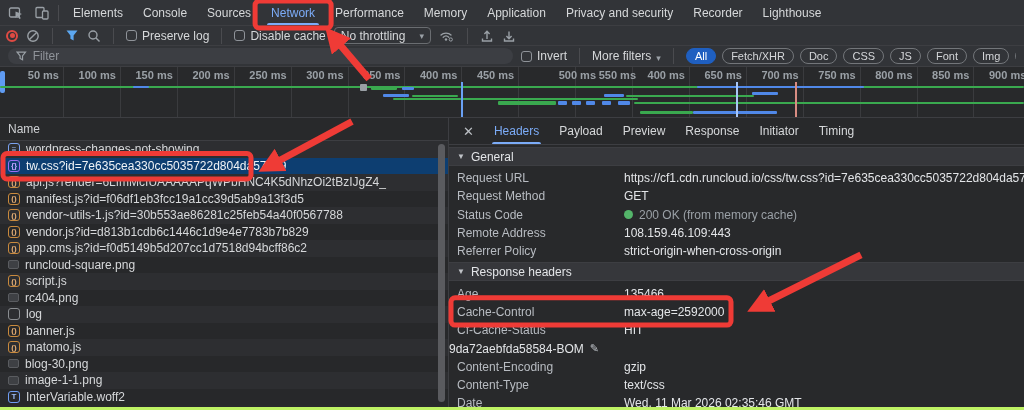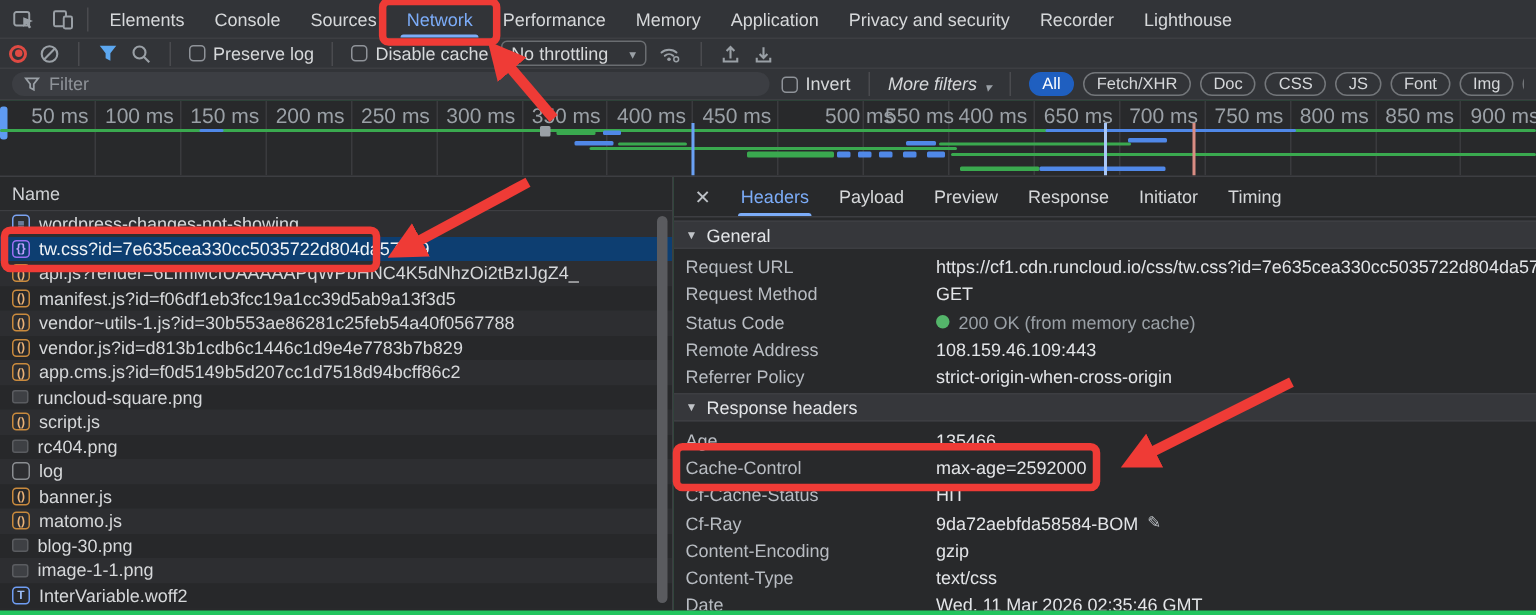--- a/index.html
+++ b/index.html
@@ -1,19 +1,19 @@
 <!DOCTYPE html>
 <html><head>
 <meta charset="utf-8">
 <style>
   * { box-sizing: border-box; margin: 0; padding: 0; }
   html,body { background:#111; }
   .stage {
     position: relative; width: 1024px; height: 410px; overflow: hidden;
-    background: #22c55e; font-family: "Liberation Sans", sans-serif;
+    background: #bef264; font-family: "Liberation Sans", sans-serif;
     font-size: 12px; color: #d6d8da; -webkit-font-smoothing: antialiased;
   }
   
   .tabbar { height: 26px; background:#323438; border-bottom:1px solid #3d3e42;
     display:flex; align-items:center; }
   .tb-icons { display:flex; align-items:center; padding:0 4px 0 8px; gap:10px; }
   .tb-divider { width:1px; height:16px; background:#4a4b4f; margin:0 4px; }
   .tabs { display:flex; align-items:stretch; height:100%; }
   .tab { display:flex; align-items:center; padding:0 10px; color:#d6d8da;
     position:relative; cursor:default; white-space:nowrap; }
@@ -33,31 +33,31 @@
     border-radius:4px; height:17px; padding:0 6px; color:#d6d8da; white-space:nowrap; }
   .caret { font-size:9px; color:#9aa0a6; }
   
   .filterrow { height: 21px; background:#323438; border-bottom:1px solid #3d3e42;
     display:flex; align-items:center; padding:0 8px; gap:8px; }
   .filter-field { flex:0 0 505px; height:16px; background:#3c3e43; border-radius:9px;
     display:flex; align-items:center; padding:0 8px; gap:6px; }
   .filter-field input { background:transparent; border:none; outline:none;
     color:#d6d8da; font:inherit; width:100%; }
   .filter-field input::placeholder { color:#8f9399; }
-  .morefilters { display:flex; align-items:flex-end; gap:5px; white-space:nowrap;font-style:italic; }
+  .morefilters { display:flex; align-items:flex-end; gap:5px; white-space:nowrap; }
   .chips { display:flex; align-items:center; gap:6px; overflow:hidden; flex:1; }
   .chip { border:1px solid #73767a; border-radius:9px; padding:1px 8px; font-size:11px;
     color:#d5d7da; white-space:nowrap; flex:none; }
   .chip.selected { background:#1f5fc0; border-color:#1f5fc0; color:#fff; }
   
   .timeline { position:relative; height:51px; border-bottom:1px solid #3d3e42;
     background:#28292b; overflow:hidden; }
   .tick-line { position:absolute; top:0; bottom:0; width:1px; background:#3a3b3e; }
   .tick-label { position:absolute; top:2px; width:52px; text-align:right;
-    font-size:14px; color:#9aa0a6; white-space:nowrap; }
+    font-size:11px; color:#9aa0a6; white-space:nowrap;font-weight:bold; }
   .wf-bar { position:absolute; border-radius:1px; }
   .wf-marker { position:absolute; top:15px; bottom:0; width:2px; }
   .ov-handle { position:absolute; left:0; top:2px; width:5px; height:22px;
     background:#5f9bf2; border-radius:2px; }
   
   .main { display:flex; height:289px; }
   .left { position:relative; width:449px; flex:none; border-right:1px solid #3d3e42;
     background:#28292b; overflow:hidden; }
   .name-header { height:23px; line-height:23px; padding-left:8px;
     border-bottom:1px solid #3d3e42; color:#cfd1d4; }
@@ -458,21 +458,20 @@
                 <span>max-age=2592000</span>
               </span>
             </div>
             <div class="kv-row">
               <span class="k">Cf-Cache-Status</span>
               <span class="v">
                 <span>HIT</span>
               </span>
             </div>
             <div class="kv-row">
-              <span class="k">Cf-Ray</span>
               <span class="v">
                 <span>9da72aebfda58584-BOM</span>
                 <span class="pencil">✎</span>
               </span>
             </div>
             <div class="kv-row">
               <span class="k">Content-Encoding</span>
               <span class="v">
                 <span>gzip</span>
               </span>

